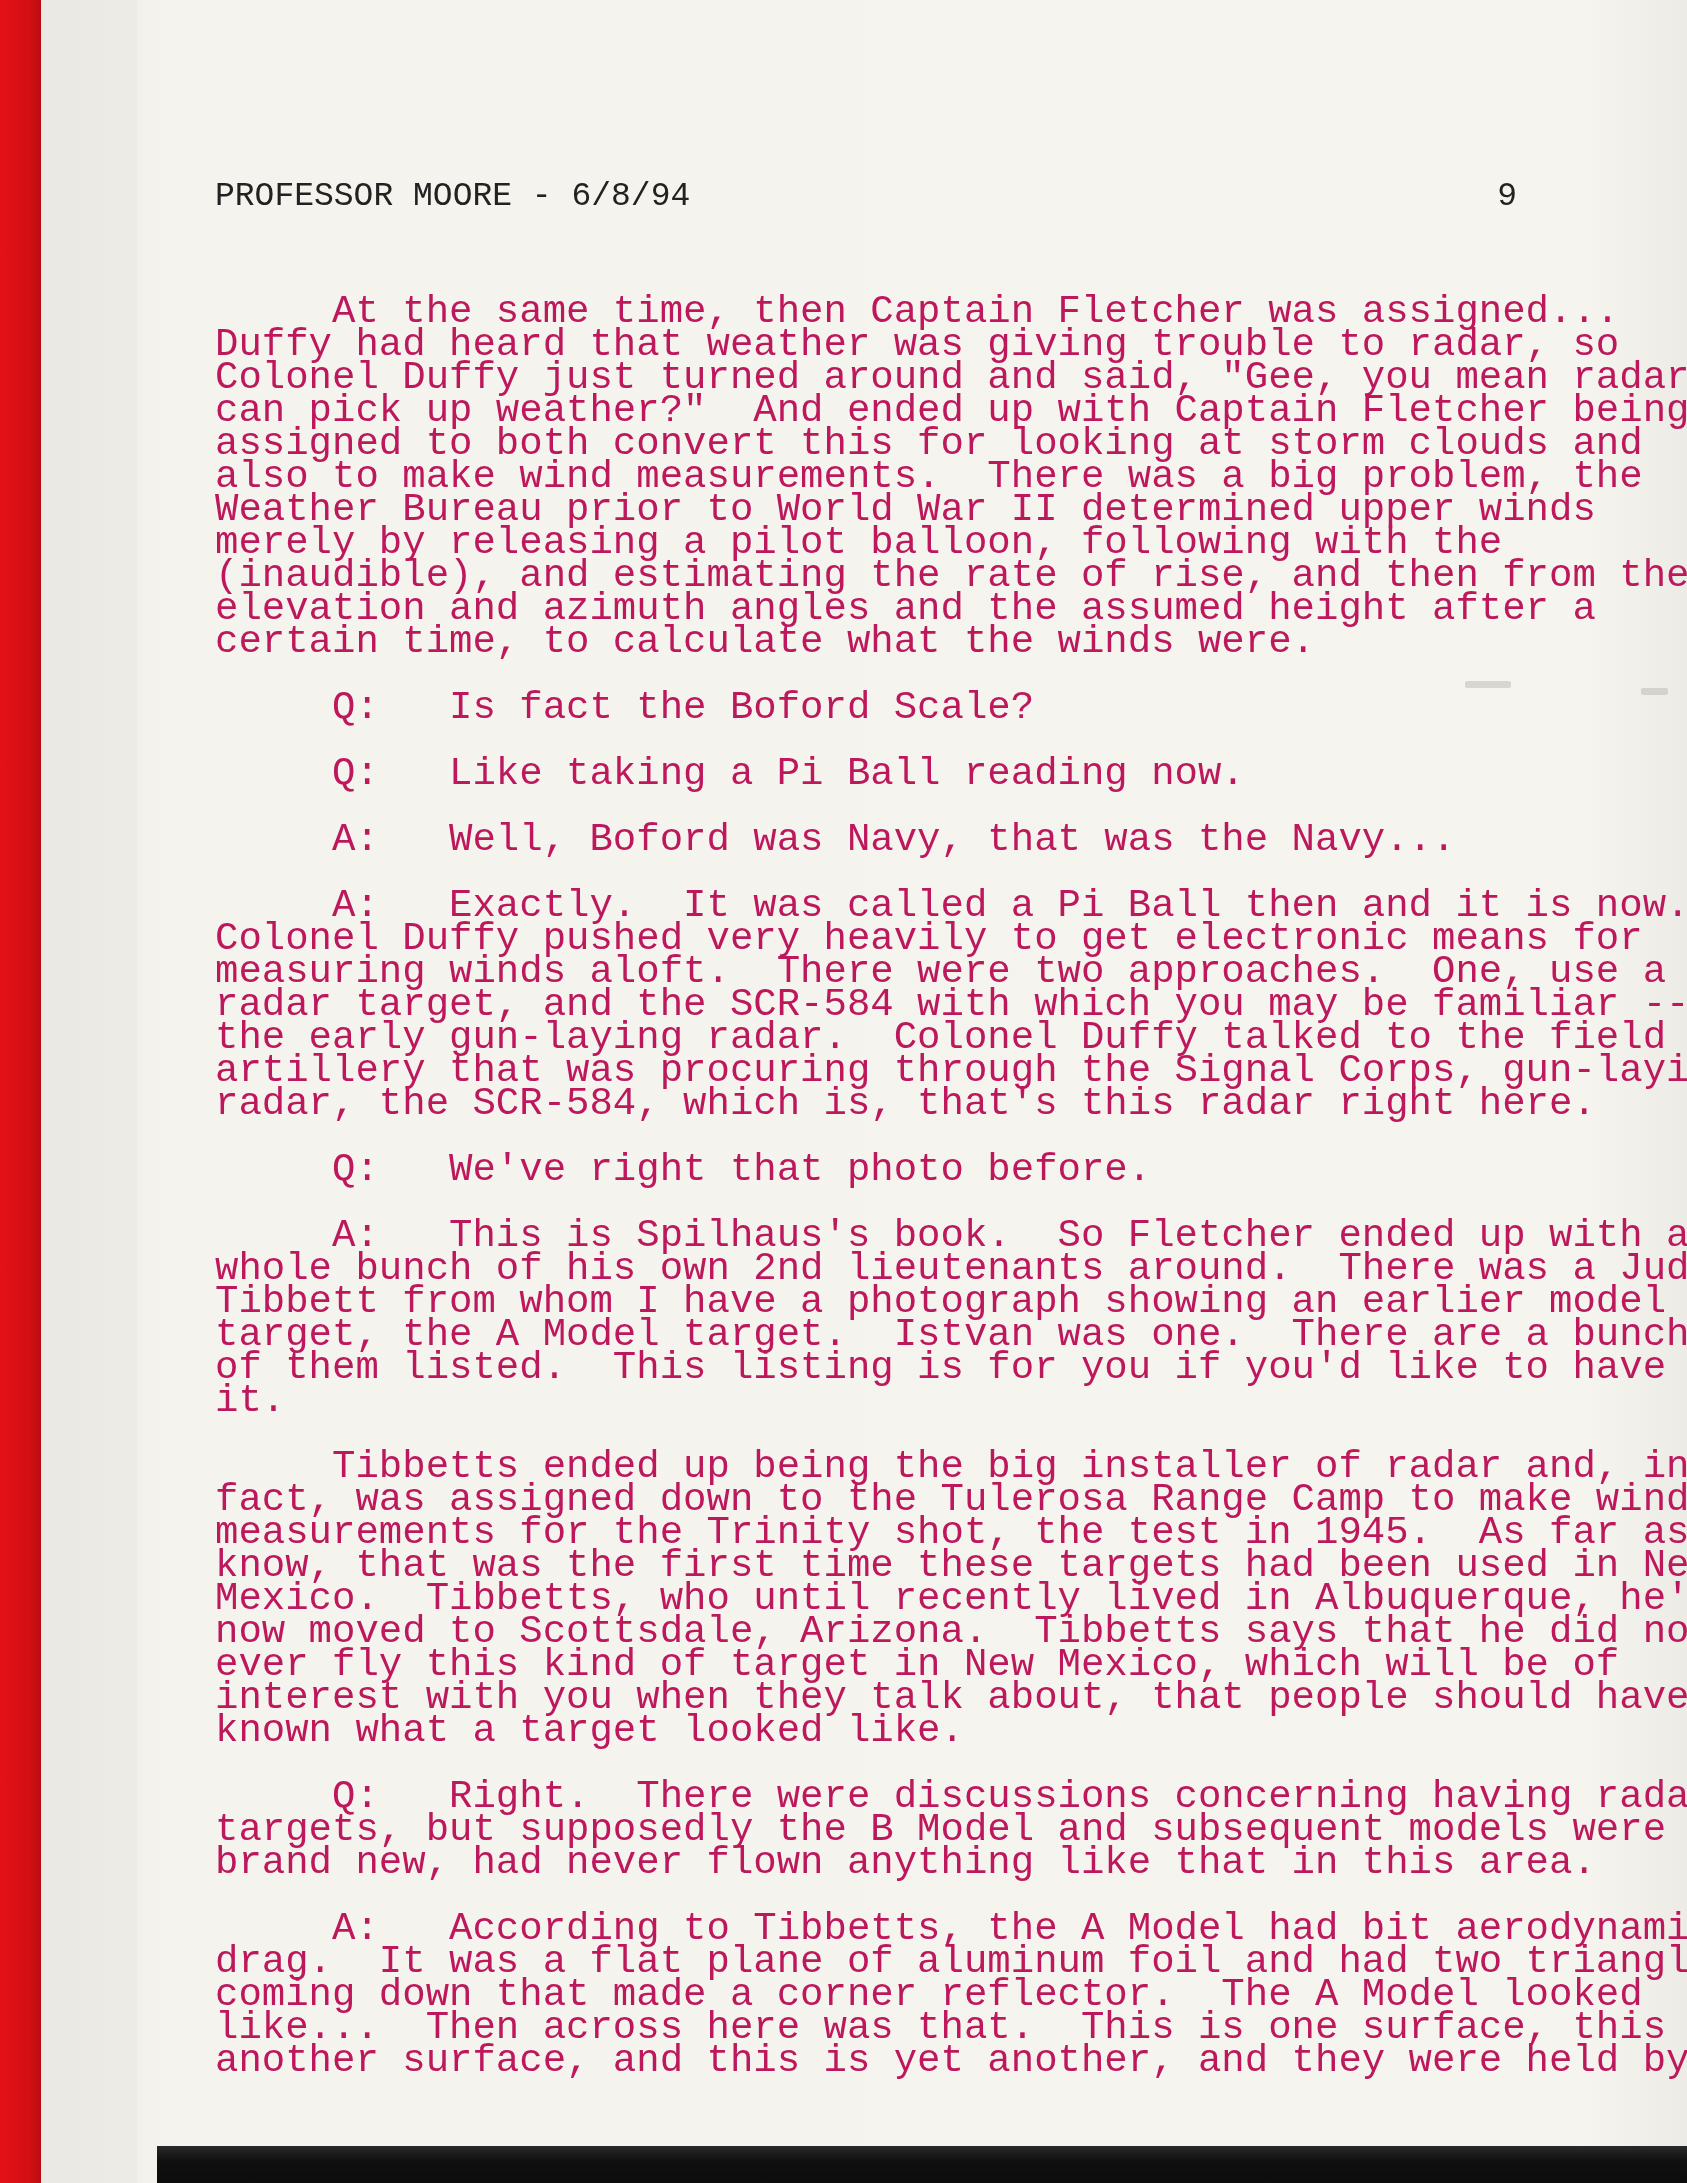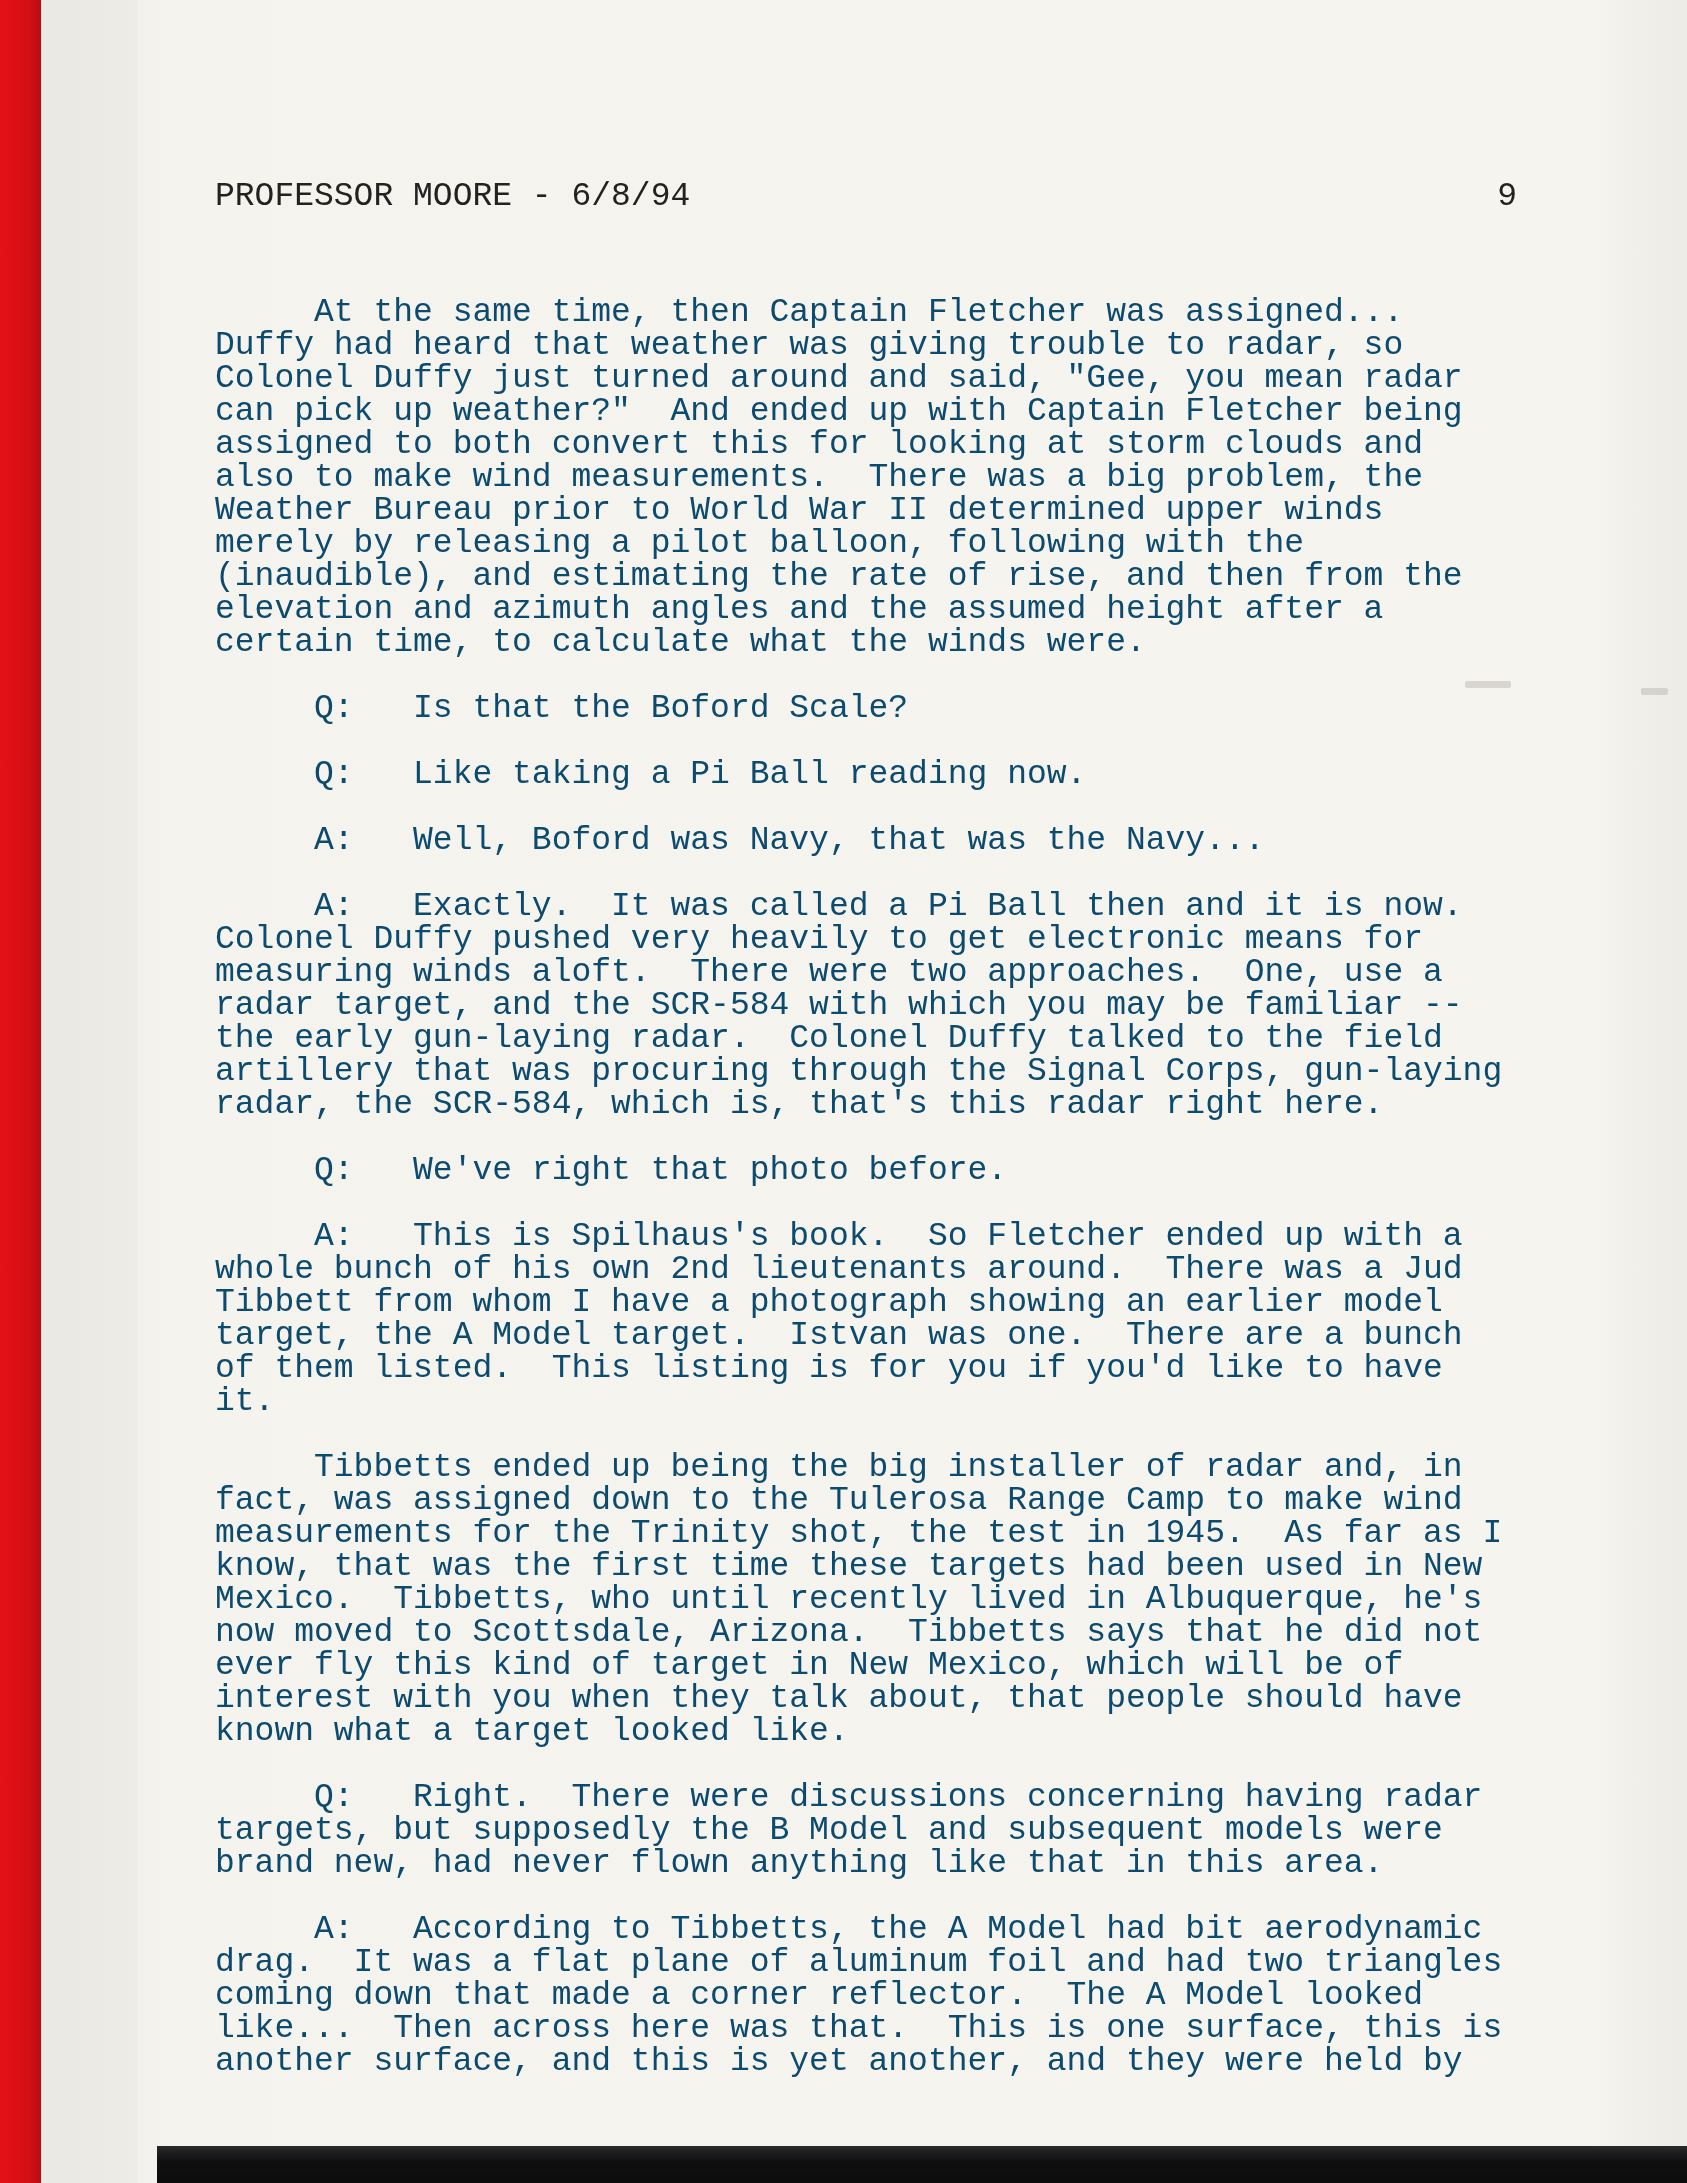--- a/index.html
+++ b/index.html
@@ -41,25 +41,25 @@
     display: flex;
     justify-content: space-between;
     align-items: flex-start;
     font-size: 33px;
     line-height: 33px;
     letter-spacing: 0px;
     margin-bottom: 83px;
     white-space: pre;
   }
   .transcript-body p.para {
-    font-size: 33px;
+    font-size: 39px;
     line-height: 33px;
     margin: 2px 0 33px 0;
     white-space: pre;
-    color: #0c4a6e;
+    color: #be185d;
   }
   .smudge {
     position: absolute;
     background: #b9b7b0;
     opacity: 0.5;
     border-radius: 2px;
   }
 </style>
 </head>
 <body>
@@ -80,21 +80,21 @@
 Duffy had heard that weather was giving trouble to radar, so
 Colonel Duffy just turned around and said, "Gee, you mean radar
 can pick up weather?"  And ended up with Captain Fletcher being
 assigned to both convert this for looking at storm clouds and
 also to make wind measurements.  There was a big problem, the
 Weather Bureau prior to World War II determined upper winds
 merely by releasing a pilot balloon, following with the
 (inaudible), and estimating the rate of rise, and then from the
 elevation and azimuth angles and the assumed height after a
 certain time, to calculate what the winds were.</p>
-    <p class="para">     Q:   Is that the Boford Scale?</p>
+    <p class="para">     Q:   Is fact the Boford Scale?</p>
     <p class="para">     Q:   Like taking a Pi Ball reading now.</p>
     <p class="para">     A:   Well, Boford was Navy, that was the Navy...</p>
     <p class="para">     A:   Exactly.  It was called a Pi Ball then and it is now.
 Colonel Duffy pushed very heavily to get electronic means for
 measuring winds aloft.  There were two approaches.  One, use a
 radar target, and the SCR-584 with which you may be familiar --
 the early gun-laying radar.  Colonel Duffy talked to the field
 artillery that was procuring through the Signal Corps, gun-laying
 radar, the SCR-584, which is, that's this radar right here.</p>
     <p class="para">     Q:   We've right that photo before.</p>

